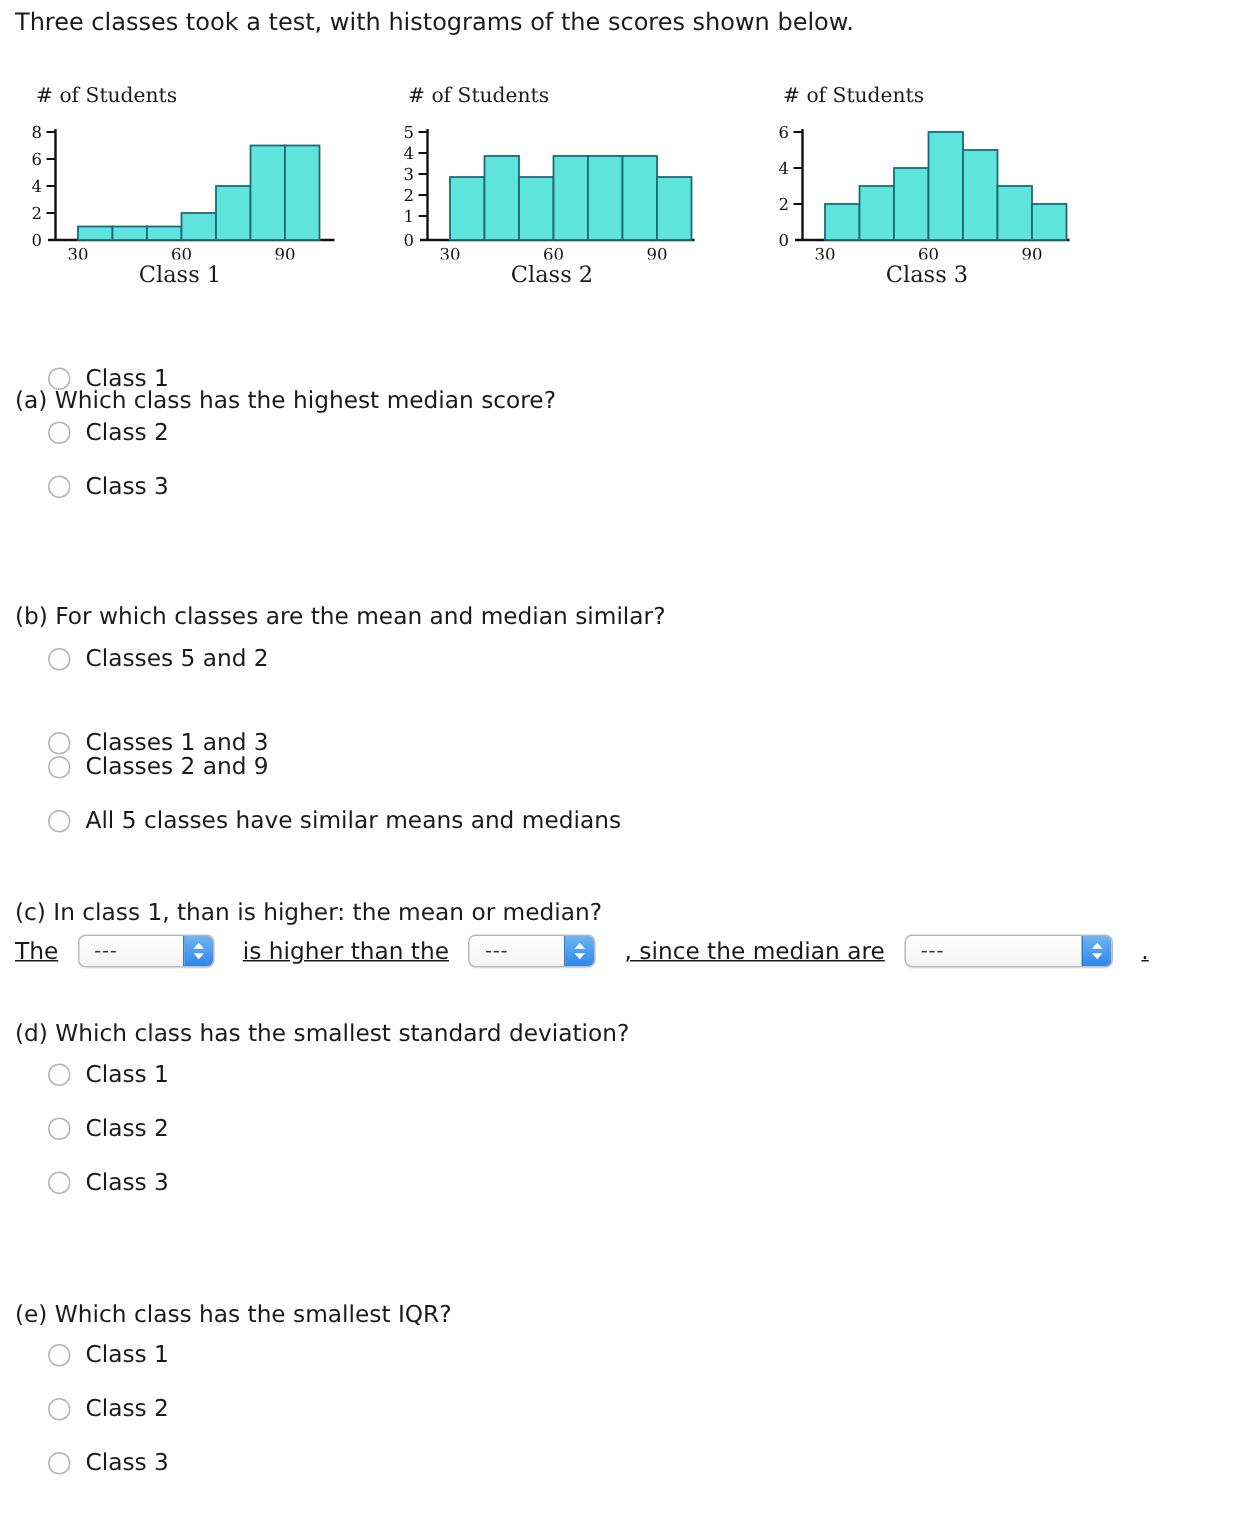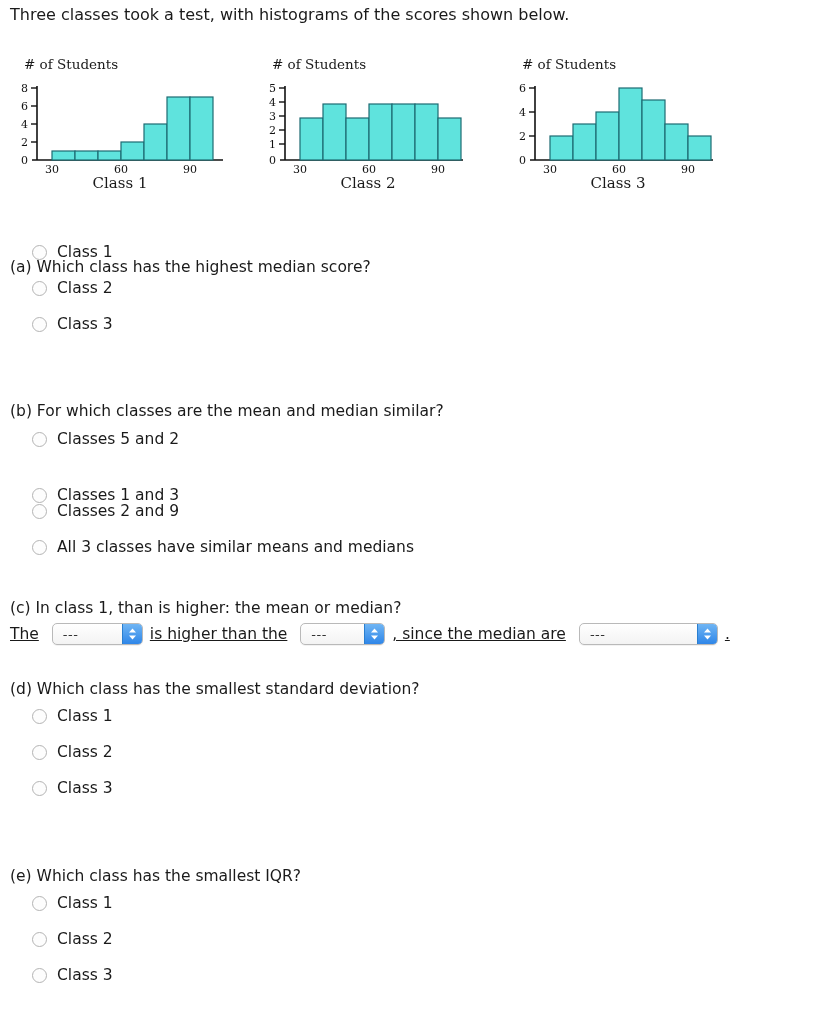--- a/index.html
+++ b/index.html
@@ -103,21 +103,21 @@
   .crow {
     position: absolute;
     left: 10px;
     top: 623px;
     display: flex;
     align-items: center;
     font-size: 15.5px;
     white-space: nowrap;
   }
   .crow .txt { margin: 0 6px 0 0; text-decoration: underline; }
-  .crow .txt.tight { margin-left: 0px; }
+  .crow .txt.tight { margin-left: 12px; }
   .sel {
     position: relative;
     display: inline-flex;
     align-items: center;
     height: 22px;
     border: 1px solid #b9b9b9;
     border-radius: 5px;
     background: linear-gradient(#ffffff, #f3f3f3);
     box-sizing: border-box;
     margin: 0 7px;
@@ -274,21 +274,21 @@
   <div class="opt" style="left:32px; top:484px;">
     <span class="radio"></span>
     <span class="opt-label">Classes 1 and 3</span>
   </div>
   <div class="opt" style="left:32px; top:500px;">
     <span class="radio"></span>
     <span class="opt-label">Classes 2 and 9</span>
   </div>
   <div class="opt" style="left:32px; top:536px;">
     <span class="radio"></span>
-    <span class="opt-label">All 3 classes have similar means and medians</span>
+    <span class="opt-label">All 5 classes have similar means and medians</span>
   </div>
 
   <div class="qtext" style="left:10px; top:598px;">(c) In class 1, than is higher: the mean or median?</div>
   <div class="crow">
     <span class="txt">The</span>
     <span class="sel sel-a">
       <span class="sel-val">---</span>
       <span class="stepper">
         <svg width="11" height="14" viewBox="0 0 11 14">
           <path d="M5.5 1.5 L9 5.5 L2 5.5 Z" fill="#ffffff"></path>

